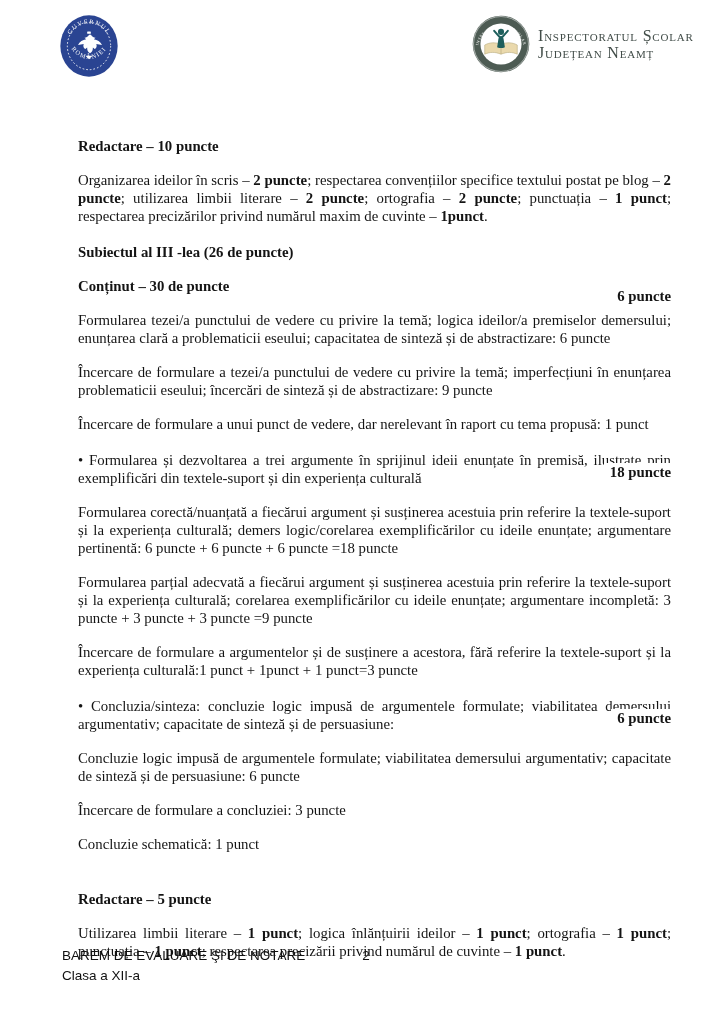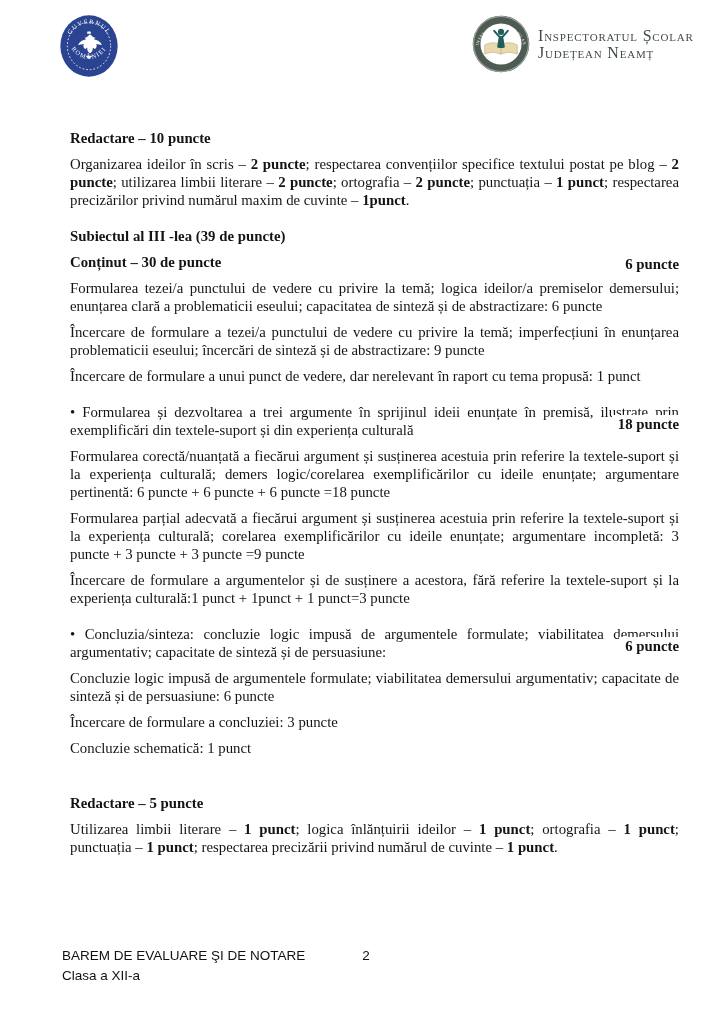--- a/index.html
+++ b/index.html
@@ -58,21 +58,21 @@
   .ring-text{
     font-family:"Liberation Serif", serif;
     font-size:3.9px; fill:#ffffff; letter-spacing:0.7px; text-anchor:middle;
   }
 
   
   .content{
     position:absolute; left:62px; top:121px; width:625px;
     font-size:14.8px; line-height:18px;
   }
-  .content p{margin:8px;}
+  .content p{margin:16px;}
   .content .heading{font-weight:bold; text-align:left;}
   .content .body, .content .bullet{text-align:justify;}
   .content .b{font-weight:bold;}
   .has-score{position:relative;}
   .score{
     position:absolute; right:0; bottom:6px;
     font-weight:bold; background:#ffffff; padding-left:6px;
   }
   .block{margin-bottom:18px;}
   .block.gap-large{margin-bottom:37px;}
@@ -133,21 +133,21 @@
       <div>Județean Neamț</div>
     </div>
   </div>
 
   <main class="content">
       <div class="block">
         <p class="heading"><span class="b">Redactare – 10 puncte</span></p>
         <p class="body"><span>Organizarea ideilor în scris – </span><span class="b">2 puncte</span><span>; respectarea convențiilor specifice textului postat pe blog – </span><span class="b">2 puncte</span><span>; utilizarea limbii literare – </span><span class="b">2 puncte</span><span>; ortografia – </span><span class="b">2 puncte</span><span>; punctuația – </span><span class="b">1 punct</span><span>; respectarea precizărilor privind numărul maxim de cuvinte – </span><span class="b">1punct</span><span>.</span></p>
       </div>
       <div class="block">
-        <p class="heading"><span class="b">Subiectul al III -lea (39 de puncte)</span></p>
+        <p class="heading"><span class="b">Subiectul al III -lea (26 de puncte)</span></p>
         <p class="heading"><span class="b">Conținut – 30 de puncte</span></p>
         <p class="bullet has-score"><span class="score">6 puncte</span></p>
         <p class="body"><span>Formularea tezei/a punctului de vedere cu privire la temă; logica ideilor/a premiselor demersului; enunțarea clară a problematicii eseului; capacitatea de sinteză și de abstractizare: 6 puncte</span></p>
         <p class="body"><span>Încercare de formulare a tezei/a punctului de vedere cu privire la temă; imperfecțiuni în enunțarea problematicii eseului; încercări de sinteză și de abstractizare: 9 puncte</span></p>
         <p class="body"><span>Încercare de formulare a unui punct de vedere, dar nerelevant în raport cu tema propusă: 1 punct</span></p>
       </div>
       <div class="block">
         <p class="bullet has-score"><span>• Formularea și dezvoltarea a trei argumente în sprijinul ideii enunțate în premisă, ilustrate prin exemplificări din textele-suport și din experiența culturală</span><span class="score">18 puncte</span></p>
         <p class="body"><span>Formularea corectă/nuanțată a fiecărui argument și susținerea acestuia prin referire la textele-suport și la experiența culturală; demers logic/corelarea exemplificărilor cu ideile enunțate; argumentare pertinentă: 6 puncte + 6 puncte + 6 puncte =18 puncte</span></p>
         <p class="body"><span>Formularea parțial adecvată a fiecărui argument și susținerea acestuia prin referire la textele-suport și la experiența culturală; corelarea exemplificărilor cu ideile enunțate; argumentare incompletă: 3 puncte + 3 puncte + 3 puncte =9 puncte</span></p>

